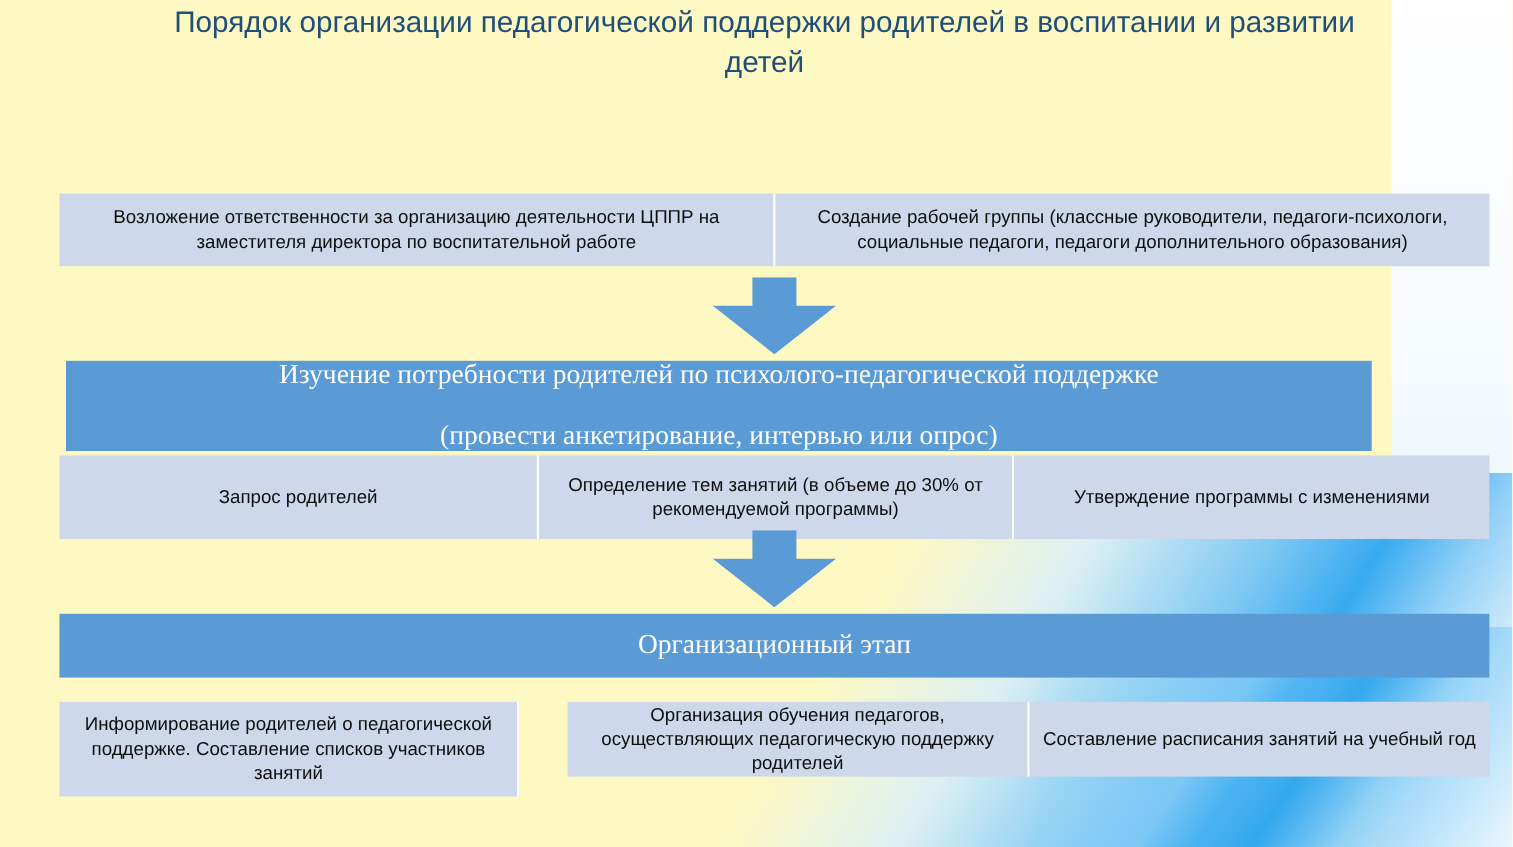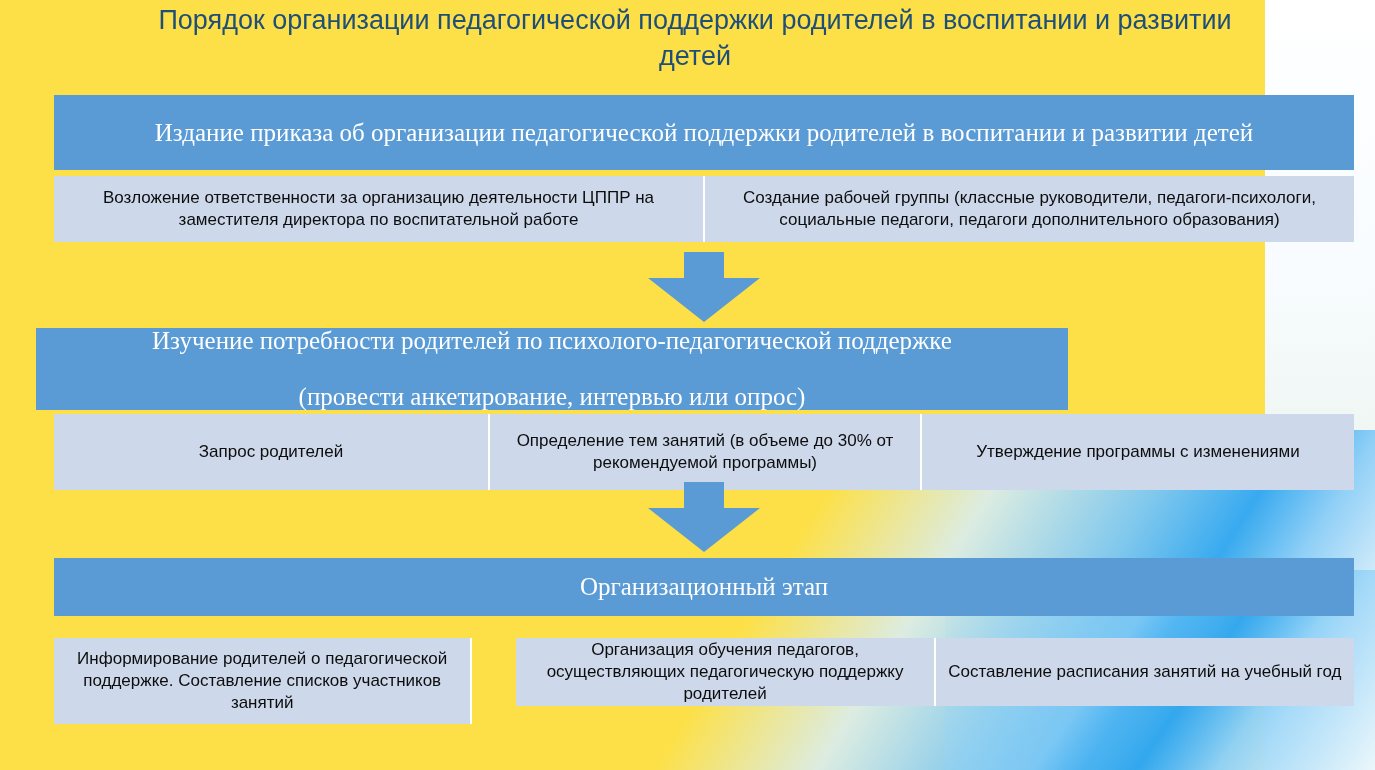--- a/index.html
+++ b/index.html
@@ -5,21 +5,21 @@
   html, body {
     margin: 0;
     padding: 0;
     background: #ffffff;
   }
   #slide {
     position: relative;
     width: 1375px;
     height: 770px;
     overflow: hidden;
-    background: #fde047;
+    background: #fef9c3;
     font-family: "Liberation Sans", sans-serif;
   }
 
   
   .bg-corner {
     position: absolute;
     right: 0;
     bottom: 0;
     width: 820px;
     height: 340px;
@@ -132,37 +132,32 @@
 <body>
 
 <div id="slide">
 
   <div class="bg-right-tint"></div>
   <div class="bg-corner"></div>
   <div class="bg-corner2"></div>
 
   <div class="title">Порядок организации педагогической поддержки родителей  в воспитании и развитии детей</div>
 
-  <div class="block" style="left:54px; top:95px; width:1300px; height:75px;">
-    <div class="band" style="width:100%; height:100%;">
-      <div class="band-line">Издание приказа об организации педагогической поддержки родителей в воспитании и развитии детей</div>
-    </div>
-  </div>
   <div class="subrow" style="left:54px; top:176px; width:1300px; height:66px;">
     <div class="subbox" style="width:651px;">Возложение ответственности за организацию деятельности ЦППР на заместителя директора по воспитательной работе</div>
     <div class="subbox" style="width:649px;">Создание рабочей группы (классные руководители, педагоги-психологи, социальные педагоги, педагоги дополнительного образования)</div>
   </div>
 
   <div class="arrow" style="left:648px; top:252px;">
     <svg width="112" height="70" viewBox="0 0 112 70" xmlns="http://www.w3.org/2000/svg">
       <polygon points="36,0 76,0 76,26 112,26 56,70 0,26 36,26" fill="#5B9BD5"></polygon>
     </svg>
   </div>
 
-  <div class="block" style="left:36px; top:328px; width:1032px; height:82px;">
+  <div class="block" style="left:60px; top:328px; width:1187px; height:82px;">
     <div class="band" style="width:100%; height:100%;">
       <div class="band-line">Изучение потребности родителей по психолого-педагогической поддержке</div>
       <div class="band-line">(провести анкетирование, интервью или опрос)</div>
     </div>
   </div>
   <div class="subrow" style="left:54px; top:414px; width:1300px; height:76px;">
     <div class="subbox" style="width:436px;">Запрос родителей</div>
     <div class="subbox" style="width:432px;">Определение тем занятий (в объеме до 30% от рекомендуемой программы)</div>
     <div class="subbox" style="width:432px;">Утверждение программы с изменениями</div>
   </div>

